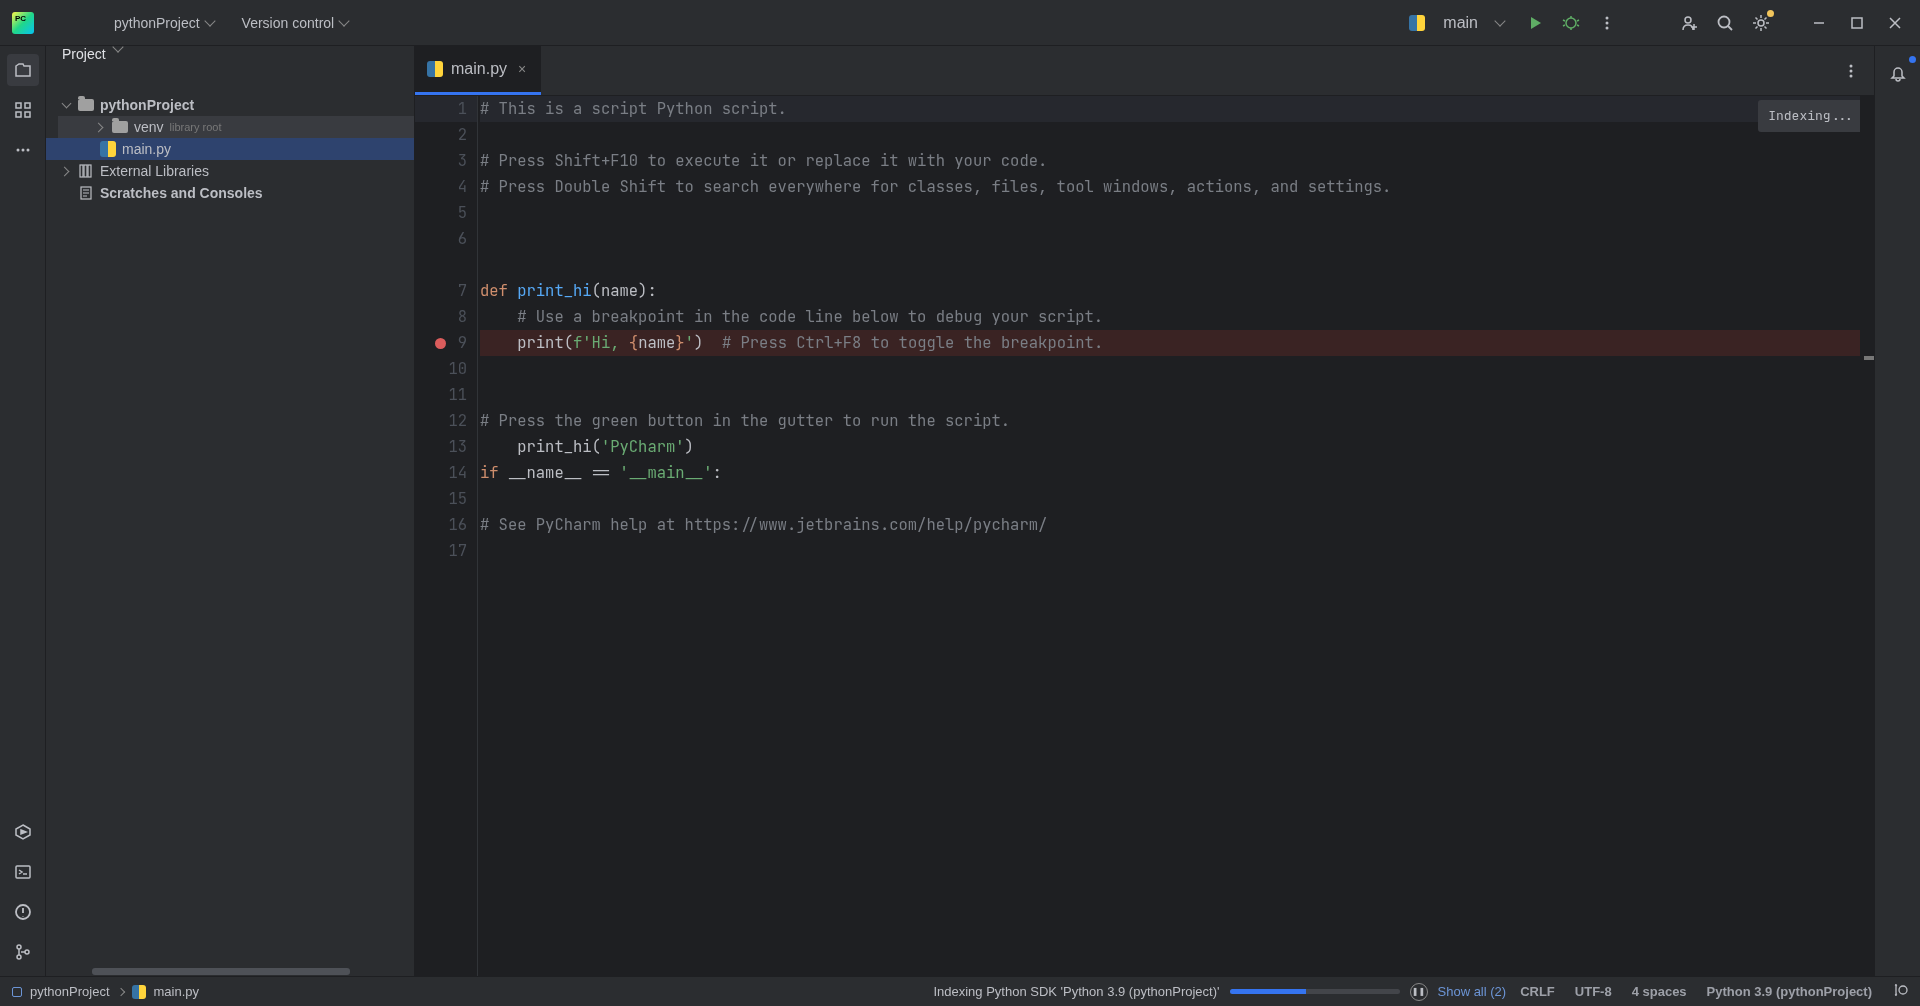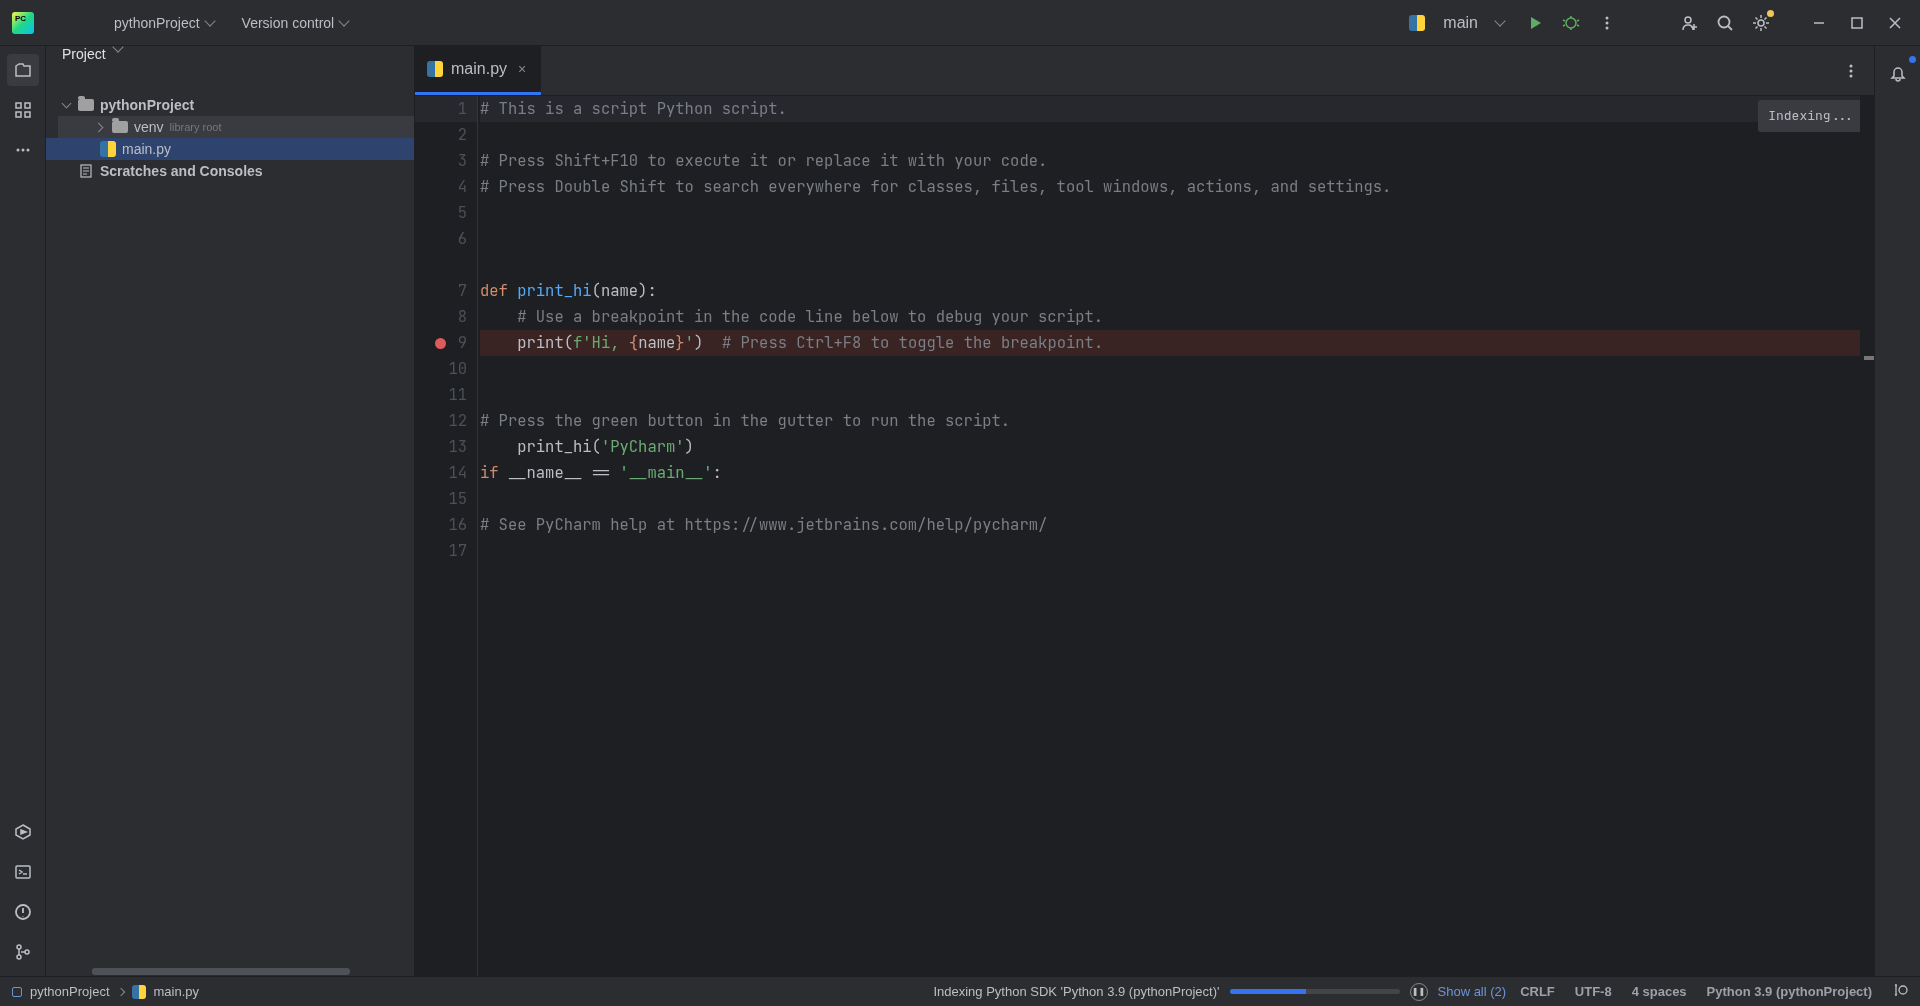--- a/index.html
+++ b/index.html
@@ -523,20 +523,29 @@
       <div class="tree-item d1 venv-row">
         <span class="tree-arrow right"></span>
         <span class="folder-icon"></span>
         <span>venv</span>
         <span class="lib-root">library root</span>
       </div>
       <div class="tree-item d1 selected">
         <span style="width:12px"></span>
         <span class="py-icon-sm"></span>
         <span>main.py</span>
+      </div>
+      <div class="tree-item root" style="font-weight:400">
+        <span class="tree-arrow right"></span>
+        <svg width="16" height="16" viewBox="0 0 16 16" fill="none" stroke="#bcbec4" stroke-width="1.2">
+            <rect x="2" y="2" width="3" height="12"></rect>
+            <rect x="6" y="2" width="3" height="12"></rect>
+            <rect x="10" y="2" width="3" height="12"></rect>
+          </svg>
+        <span>External Libraries</span>
       </div>
       <div class="tree-item root" style="font-weight:700">
         <span style="width:12px"></span>
         <svg width="16" height="16" viewBox="0 0 16 16" fill="none" stroke="#bcbec4" stroke-width="1.2">
             <rect x="3" y="2" width="10" height="12"></rect>
             <path d="M5 5h6M5 8h6M5 11h4"></path>
           </svg>
         <span>Scratches and Consoles</span>
       </div>
     </div>

